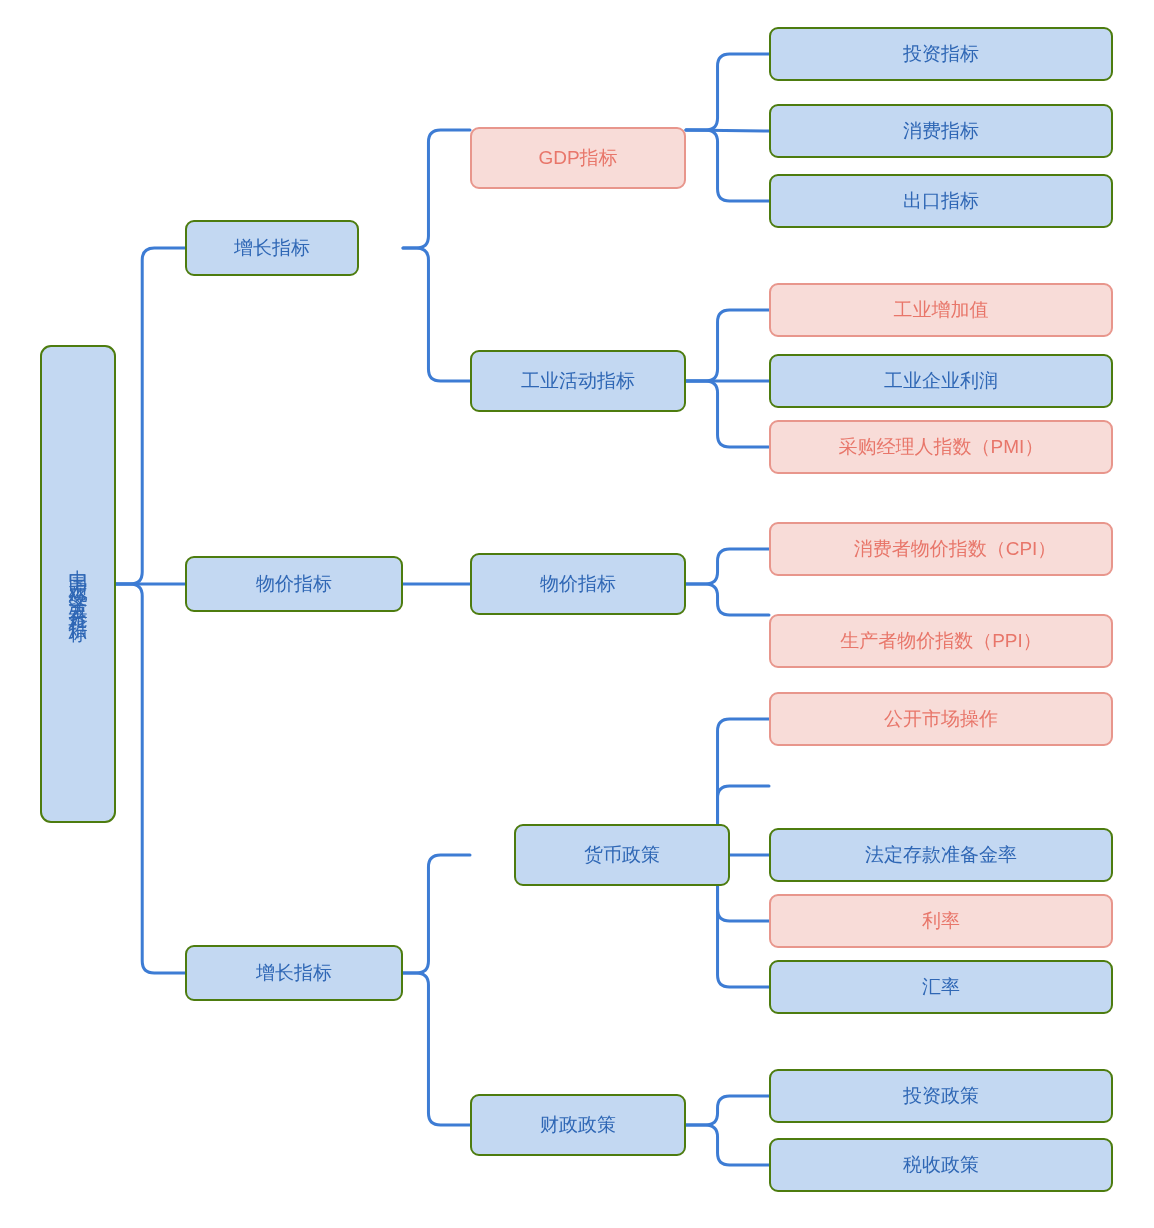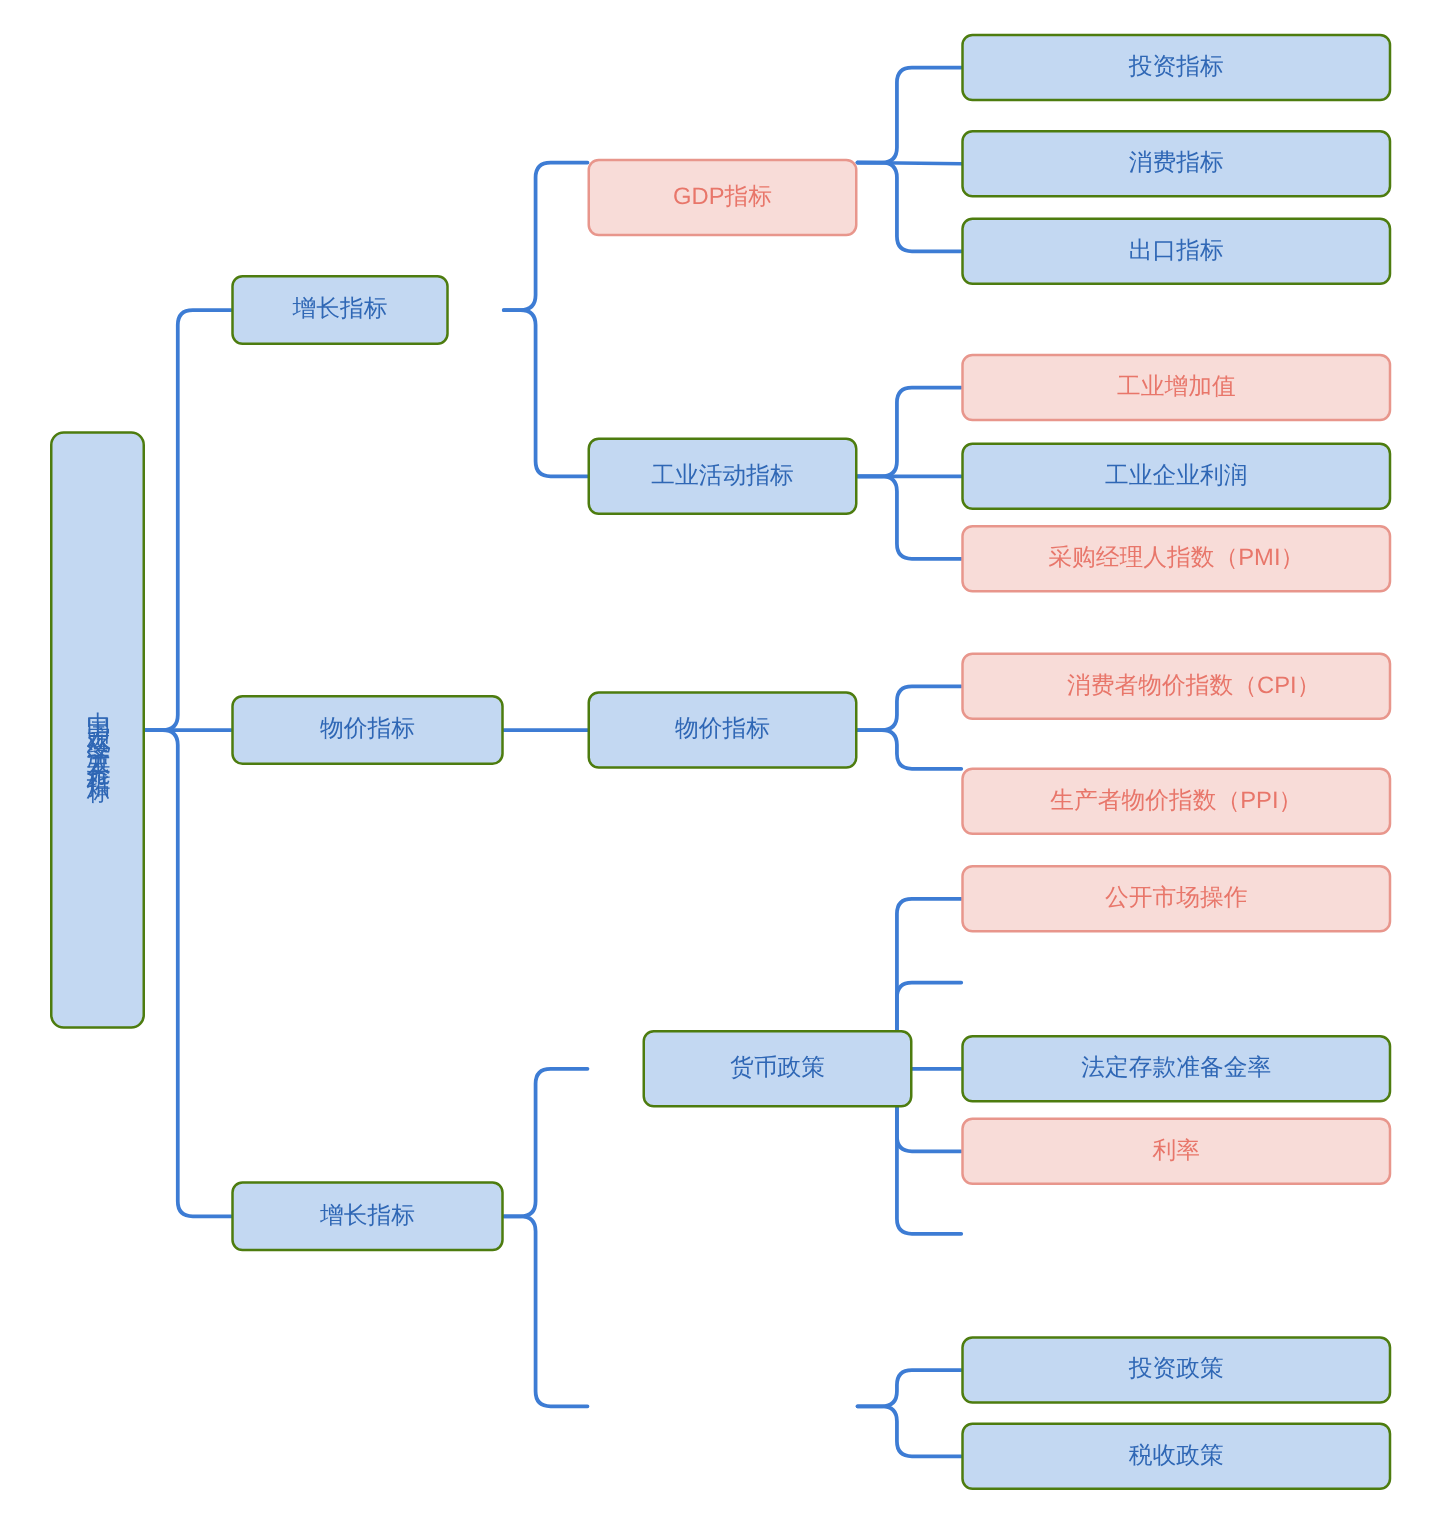--- a/index.html
+++ b/index.html
@@ -98,20 +98,23 @@
     </div>
     <div class="node" style="left: 470px; top: 553px; width: 216px; height: 62px;">
       <span>物价指标</span>
     </div>
     <div class="node" style="left: 185px; top: 945px; width: 218px; height: 56px;">
       <span>增长指标</span>
     </div>
     <div class="node" style="left: 470px; top: 824px; width: 216px; height: 62px; margin-left: 44px;">
       <span>货币政策</span>
     </div>
+    <div class="node" style="left: 470px; top: 1094px; width: 216px; height: 62px;">
+      <span>财政政策</span>
+    </div>
     <div class="node" style="left: 769px; top: 27px; width: 344px; height: 54px;">
       <span>投资指标</span>
     </div>
     <div class="node" style="left: 769px; top: 104px; width: 344px; height: 54px;">
       <span>消费指标</span>
     </div>
     <div class="node" style="left: 769px; top: 174px; width: 344px; height: 54px;">
       <span>出口指标</span>
     </div>
     <div class="node accent" style="left: 769px; top: 283px; width: 344px; height: 54px;">
@@ -131,19 +134,22 @@
     </div>
     <div class="node accent" style="left: 769px; top: 692px; width: 344px; height: 54px;">
       <span>公开市场操作</span>
     </div>
     <div class="node" style="left: 769px; top: 828px; width: 344px; height: 54px;">
       <span>法定存款准备金率</span>
     </div>
     <div class="node accent" style="left: 769px; top: 894px; width: 344px; height: 54px;">
       <span>利率</span>
     </div>
+    <div class="node" style="left: 769px; top: 960px; width: 344px; height: 54px;">
+      <span>汇率</span>
+    </div>
     <div class="node" style="left: 769px; top: 1069px; width: 344px; height: 54px;">
       <span>投资政策</span>
     </div>
     <div class="node" style="left: 769px; top: 1138px; width: 344px; height: 54px;">
       <span>税收政策</span>
     </div>
   </div>
 
 </body></html>

